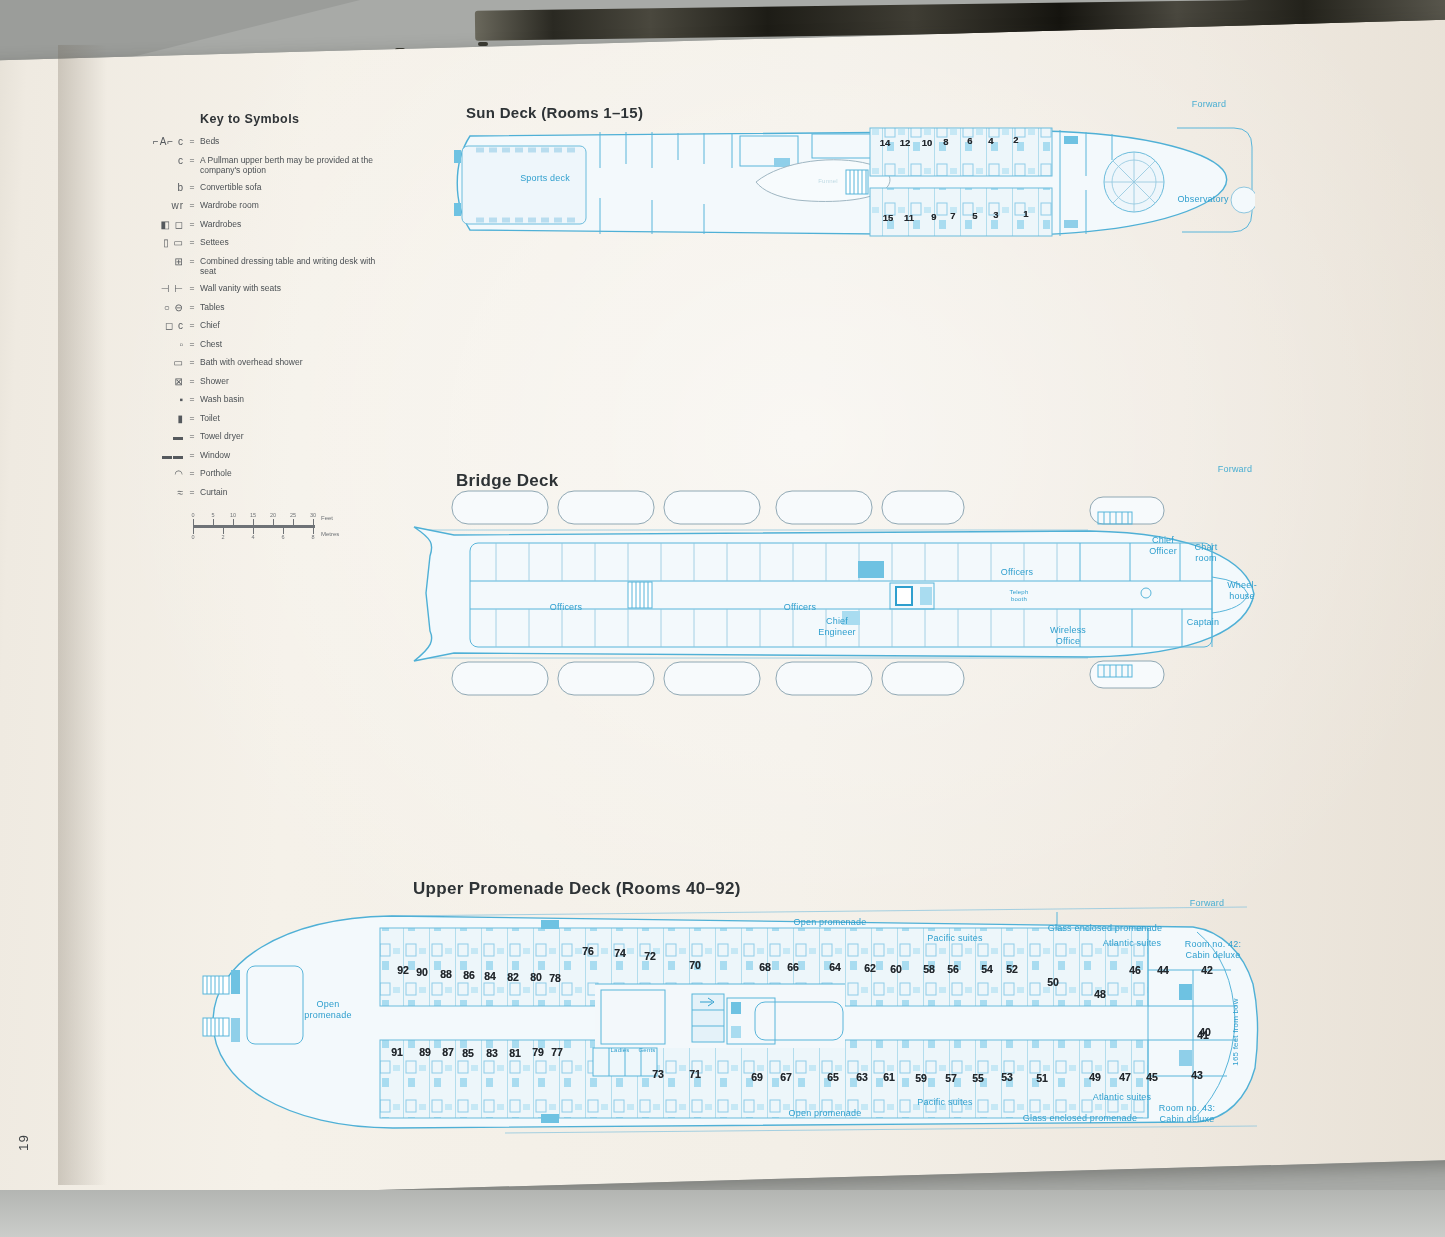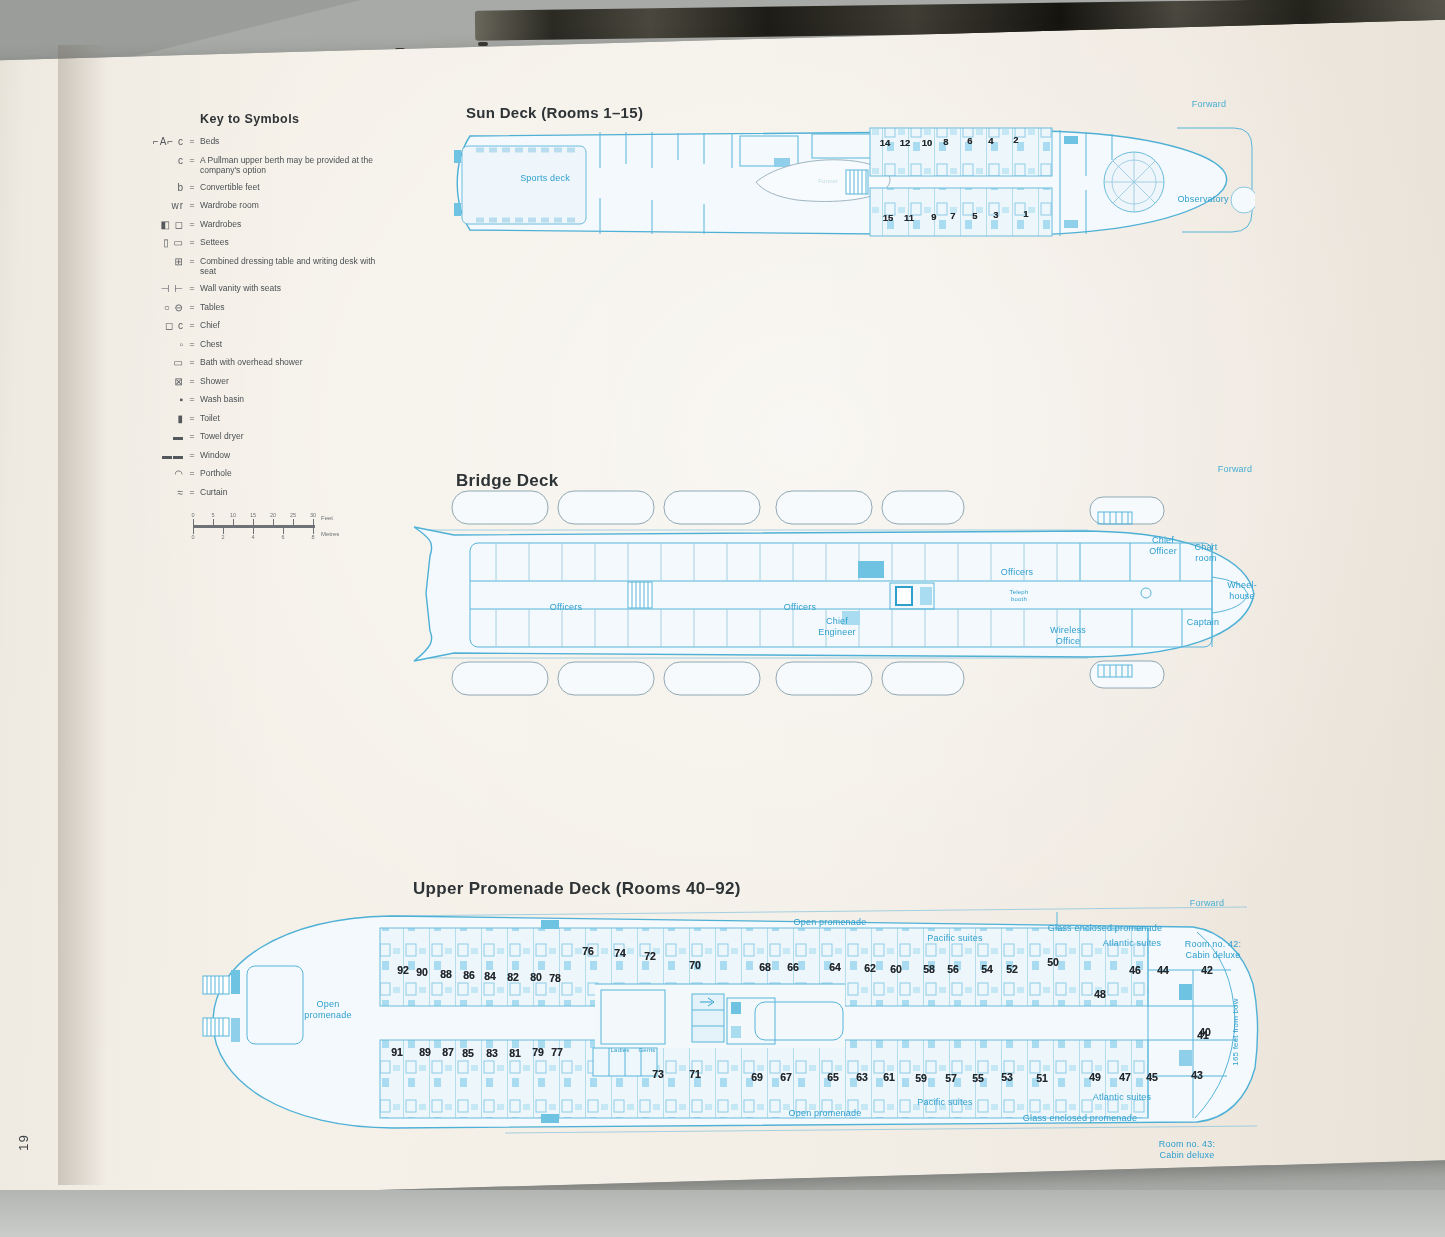--- a/index.html
+++ b/index.html
@@ -96,21 +96,21 @@
             <span class="klab">Beds</span>
           </div>
           <div class="krow">
             <span class="kicon">c</span>
             <span class="keq">=</span>
             <span class="klab">A Pullman upper berth may be provided at the company's option</span>
           </div>
           <div class="krow">
             <span class="kicon">b</span>
             <span class="keq">=</span>
-            <span class="klab">Convertible feet</span>
+            <span class="klab">Convertible sofa</span>
           </div>
           <div class="krow">
             <span class="kicon">wr</span>
             <span class="keq">=</span>
             <span class="klab">Wardrobe room</span>
           </div>
           <div class="krow">
             <span class="kicon">◧ ◻</span>
             <span class="keq">=</span>
             <span class="klab">Wardrobes</span>
@@ -392,21 +392,21 @@
         <span class="room-num" style="left: 500px; top: 95px;">70</span>
         <span class="room-num" style="left: 570px; top: 97px;">68</span>
         <span class="room-num" style="left: 598px; top: 97px;">66</span>
         <span class="room-num" style="left: 640px; top: 97px;">64</span>
         <span class="room-num" style="left: 675px; top: 98px;">62</span>
         <span class="room-num" style="left: 701px; top: 99px;">60</span>
         <span class="room-num" style="left: 734px; top: 99px;">58</span>
         <span class="room-num" style="left: 758px; top: 99px;">56</span>
         <span class="room-num" style="left: 792px; top: 99px;">54</span>
         <span class="room-num" style="left: 817px; top: 99px;">52</span>
-        <span class="room-num" style="left: 858px; top: 92px;">50</span>
+        <span class="room-num" style="left: 858px; top: 112px;">50</span>
         <span class="room-num" style="left: 905px; top: 100px; margin-top: 24px;">48</span>
         <span class="room-num" style="left: 940px; top: 100px;">46</span>
         <span class="room-num" style="left: 968px; top: 100px;">44</span>
         <span class="room-num" style="left: 1012px; top: 100px;">42</span>
         <span class="room-num" style="left: 1010px; top: 137px; margin-top: 25px;">40</span>
         <span class="room-num" style="left: 1008px; top: 165px;">41</span>
         <span class="room-num" style="left: 1002px; top: 205px;">43</span>
         <span class="room-num" style="left: 202px; top: 182px;">91</span>
         <span class="room-num" style="left: 230px; top: 182px;">89</span>
         <span class="room-num" style="left: 253px; top: 182px;">87</span>
@@ -439,18 +439,18 @@
 Cabin deluxe</span>
         <span class="plan-label vert" style="left: 1041px; top: 162px;">165 feet from bow</span>
         <span class="plan-label" style="left: 133px; top: 140px;">Open
 promenade</span>
         <span class="plan-label tiny" style="left: 425px; top: 181px;">Ladies</span>
         <span class="plan-label tiny" style="left: 452px; top: 181px;">Gents</span>
         <span class="plan-label" style="left: 630px; top: 243px;">Open promenade</span>
         <span class="plan-label" style="left: 750px; top: 232px;">Pacific suites</span>
         <span class="plan-label" style="left: 927px; top: 227px;">Atlantic suites</span>
         <span class="plan-label" style="left: 885px; top: 248px;">Glass enclosed promenade</span>
-        <span class="plan-label" style="left: 992px; top: 244px; margin-top: 36px;">Room no. 43:
+        <span class="plan-label" style="left: 992px; top: 244px;">Room no. 43:
 Cabin deluxe</span>
       </section>
 
   </div>
 </div>
 
 </body></html>

